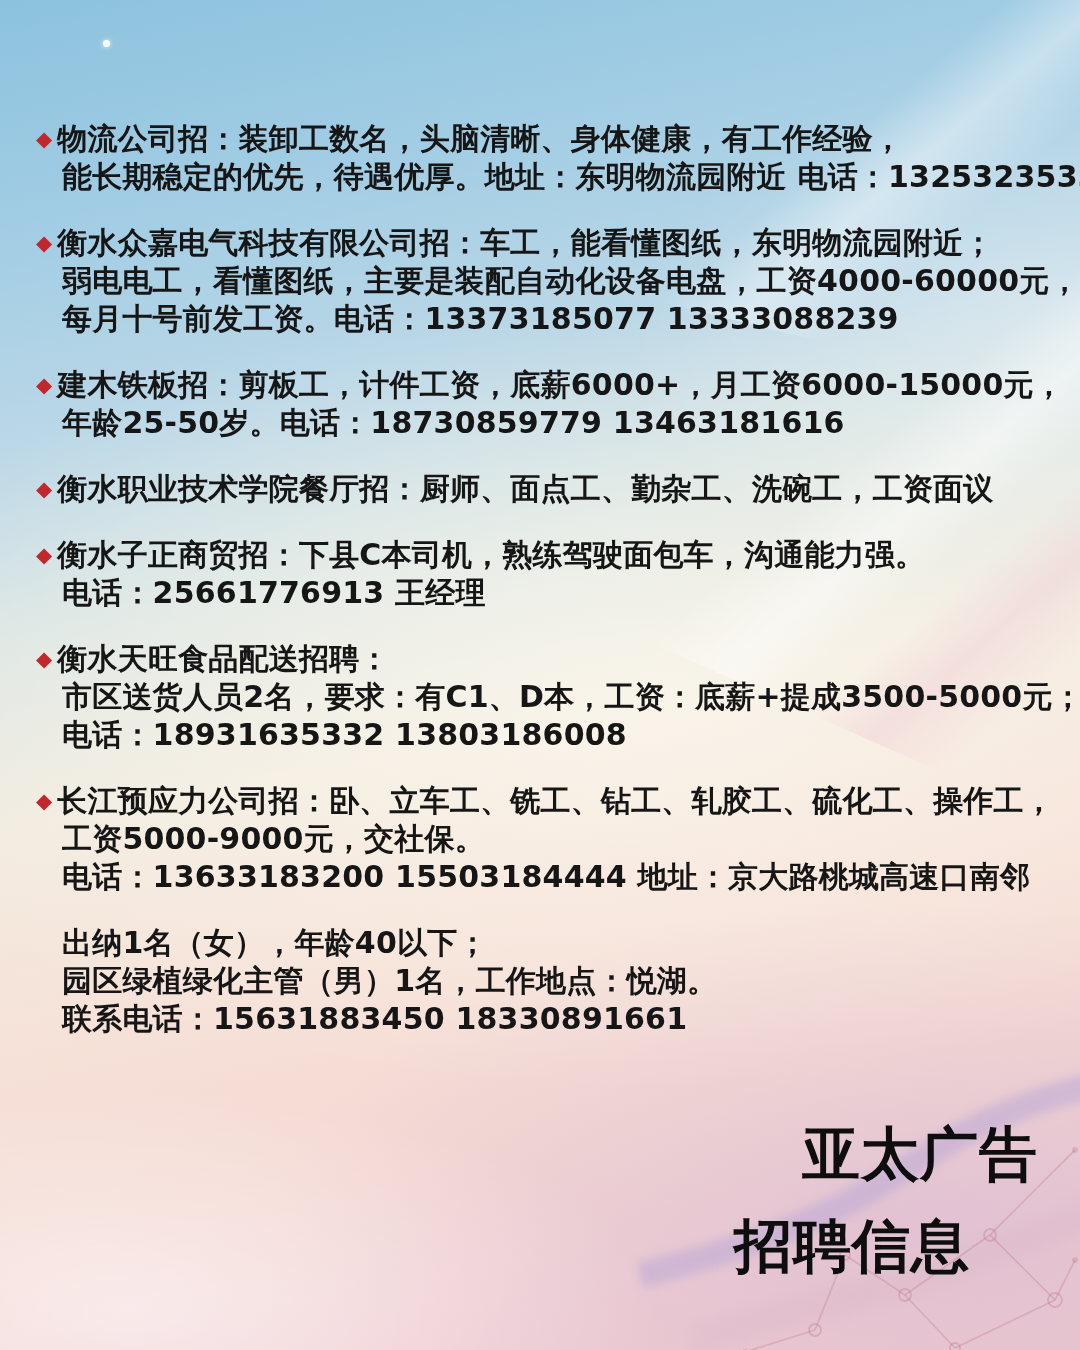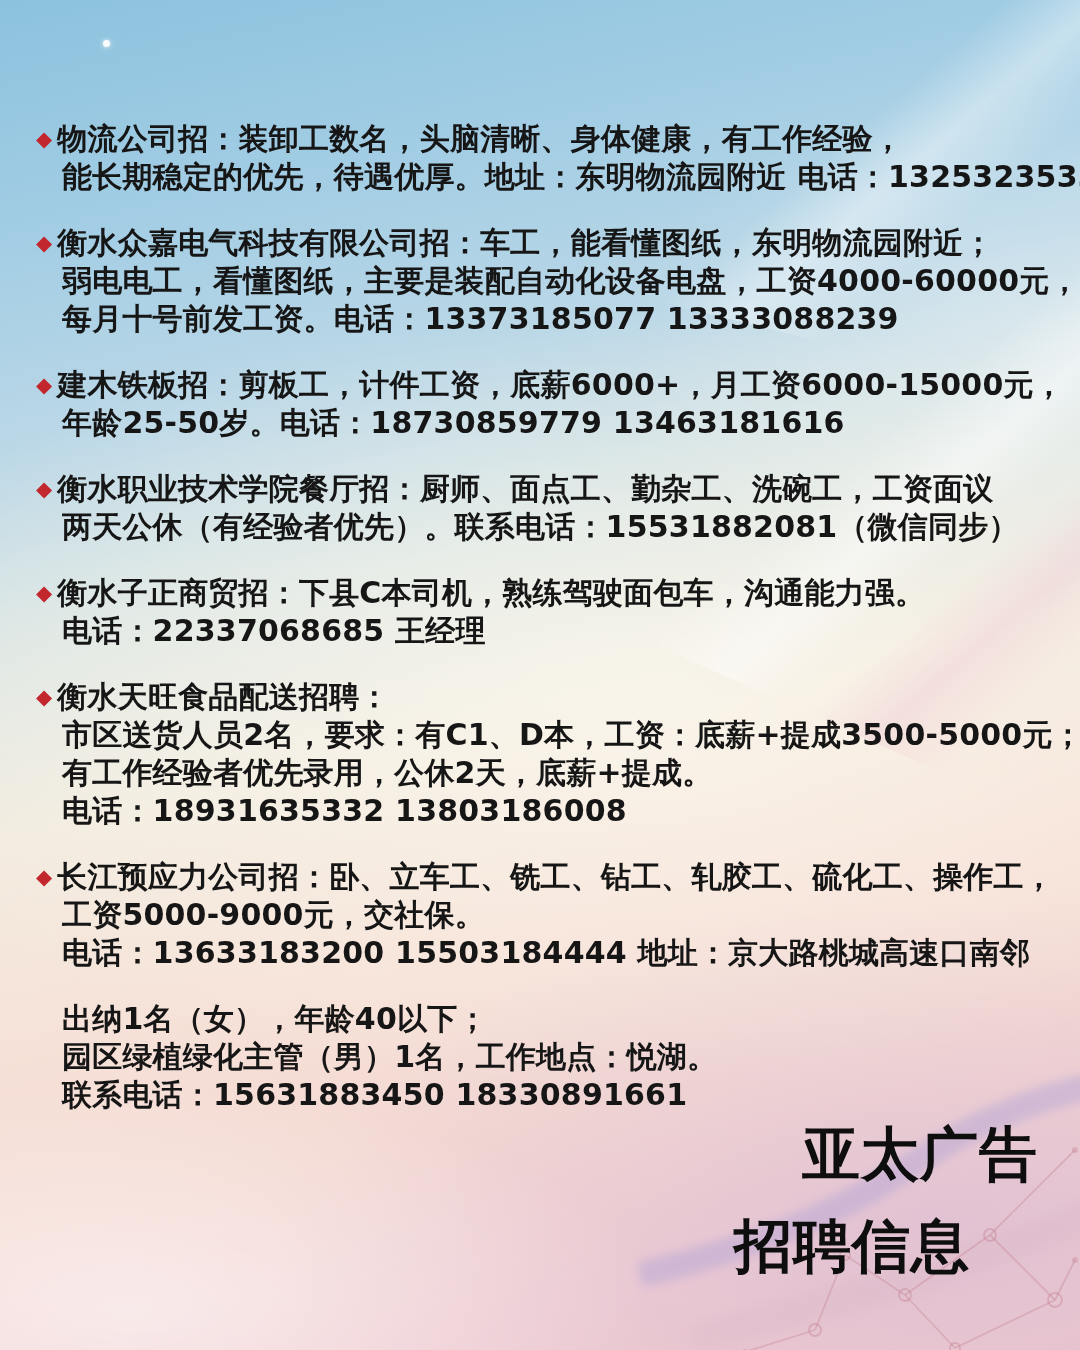--- a/index.html
+++ b/index.html
@@ -113,30 +113,28 @@
         <div class="line first"><span class="bullet">◆</span><span>衡水众嘉电气科技有限公司招：车工，能看懂图纸，东明物流园附近；</span></div>
         <div class="line"><span>弱电电工，看懂图纸，主要是装配自动化设备电盘，工资4000-60000元，</span></div>
         <div class="line"><span>每月十号前发工资。电话：13373185077  13333088239</span></div>
       </div>
       <div class="listing">
         <div class="line first"><span class="bullet">◆</span><span>建木铁板招：剪板工，计件工资，底薪6000+，月工资6000-15000元，</span></div>
         <div class="line"><span>年龄25-50岁。电话：18730859779  13463181616</span></div>
       </div>
       <div class="listing">
         <div class="line first"><span class="bullet">◆</span><span>衡水职业技术学院餐厅招：厨师、面点工、勤杂工、洗碗工，工资面议</span></div>
-        <div class="line"><span>两天公休（有经验者优先）。联系电话：15531882081（微信同步）</span></div>
       </div>
       <div class="listing">
         <div class="line first"><span class="bullet">◆</span><span>衡水子正商贸招：下县C本司机，熟练驾驶面包车，沟通能力强。</span></div>
-        <div class="line"><span>电话：22337068685 王经理</span></div>
+        <div class="line"><span>电话：25661776913 王经理</span></div>
       </div>
       <div class="listing">
         <div class="line first"><span class="bullet">◆</span><span>衡水天旺食品配送招聘：</span></div>
         <div class="line"><span>市区送货人员2名，要求：有C1、D本，工资：底薪+提成3500-5000元；</span></div>
-        <div class="line"><span>有工作经验者优先录用，公休2天，底薪+提成。</span></div>
         <div class="line"><span>电话：18931635332  13803186008</span></div>
       </div>
       <div class="listing">
         <div class="line first"><span class="bullet">◆</span><span>长江预应力公司招：卧、立车工、铣工、钻工、轧胶工、硫化工、操作工，</span></div>
         <div class="line"><span>工资5000-9000元，交社保。</span></div>
         <div class="line"><span>电话：13633183200  15503184444  地址：京大路桃城高速口南邻</span></div>
       </div>
       <div class="listing">
         <div class="line"><span>出纳1名（女），年龄40以下；</span></div>
         <div class="line"><span>园区绿植绿化主管（男）1名，工作地点：悦湖。</span></div>

